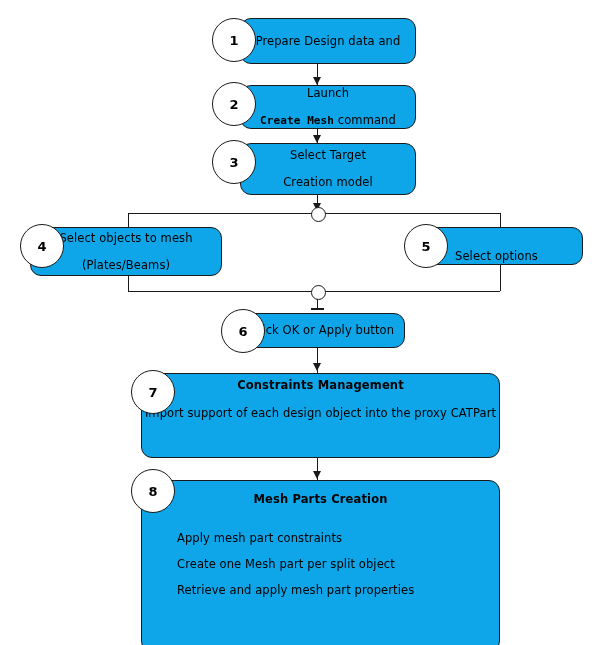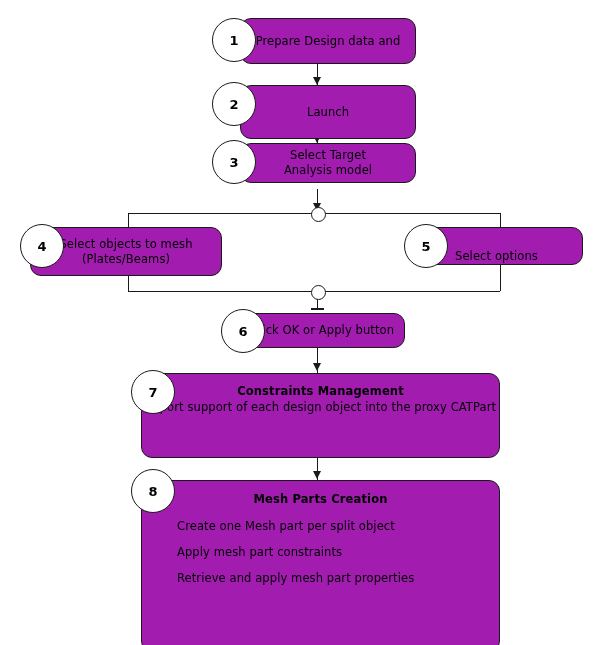--- a/index.html
+++ b/index.html
@@ -18,30 +18,31 @@
     height: 645px;
     background: #ffffff;
     overflow: hidden;
   }
   
   .node-box {
     position: absolute;
     box-sizing: border-box;
     border: 1px solid #1a1a1a;
     border-radius: 11px;
-    background: #a21caf;
+    background: #0ea5e9;
     display: flex;
     flex-direction: column;
     justify-content: center;
     align-items: center;
     text-align: center;
     font-size: 11.5px;
     line-height: 15px;
     letter-spacing: 0.1px;
     z-index: 3;
+    gap: 12px;
   }
   .node-box .line {
     display: block;
     white-space: nowrap;
   }
   .node-box .title {
     font-weight: bold;
     font-size: 11.5px;
     letter-spacing: 0.15px;
     margin-bottom: 1px;
@@ -123,33 +124,34 @@
   <div class="node-box" style="left:240px; top:18px; width:176px; height:46px;">
     <span class="line">Prepare Design data and</span>
   </div>
   <div class="step-circle" style="left:212px; top:18px;">
     <span>1</span>
   </div>
 
   <div class="v-line" style="left:317px; top:64px; height:21px;"></div>
   <div class="arrow-down" style="left:313px; top:77px;"></div>
 
-  <div class="node-box" style="left:240px; top:85px; width:176px; height:54px;">
+  <div class="node-box" style="left:240px; top:85px; width:176px; height:44px;">
     <span class="line">Launch</span>
+    <span class="line"><b style="font-family:'DejaVu Sans Mono',monospace;font-size:11px;">Create Mesh</b><span> command</span></span>
   </div>
   <div class="step-circle" style="left:212px; top:82px;">
     <span>2</span>
   </div>
 
   <div class="v-line" style="left:317px; top:123px; height:20px;"></div>
   <div class="arrow-down" style="left:313px; top:135px;"></div>
 
-  <div class="node-box" style="left:240px; top:143px; width:176px; height:40px;">
+  <div class="node-box" style="left:240px; top:143px; width:176px; height:52px;">
     <span class="line">Select Target</span>
-    <span class="line">Analysis model</span>
+    <span class="line">Creation model</span>
   </div>
   <div class="step-circle" style="left:212px; top:140px;">
     <span>3</span>
   </div>
 
   <div class="v-line" style="left:317px; top:189px; height:24px;"></div>
   <div class="arrow-down" style="left:313px; top:203px;"></div>
 
   <div class="h-line" style="left:128px; top:213px; width:372px;"></div>
   <div class="junction-dot" style="left:311px; top:207px;"></div>
@@ -179,36 +181,36 @@
   <div class="node-box" style="left:240px; top:313px; width:165px; height:35px;">
     <span class="line">Click OK or Apply button</span>
   </div>
   <div class="step-circle" style="left:221px; top:309px;">
     <span>6</span>
   </div>
 
   <div class="v-line" style="left:317px; top:348px; height:25px;"></div>
   <div class="arrow-down" style="left:313px; top:363px;"></div>
 
-  <div class="node-box" style="left:141px; top:373px; width:359px; height:85px; padding-top:10px; justify-content:flex-start;">
+  <div class="node-box" style="left:141px; top:373px; width:359px; height:85px; padding-top:4px; justify-content:flex-start;">
     <span class="title">Constraints Management</span>
     <span class="line">Import support of each design object into the proxy CATPart</span>
   </div>
   <div class="step-circle" style="left:131px; top:370px;">
     <span>7</span>
   </div>
 
   <div class="v-line" style="left:317px; top:458px; height:22px;"></div>
   <div class="arrow-down" style="left:313px; top:471px;"></div>
 
   <div class="node-box left-align-body" style="left:141px; top:480px; width:359px; height:172px; padding-top:11px;">
     <span class="title" style="align-self:center; margin-bottom:12px;">Mesh Parts Creation</span>
     <ul class="bullet-list" style="margin-left:35px;">
+      <li style="margin-bottom:11px;">Apply mesh part constraints</li>
       <li style="margin-bottom:11px;">Create one Mesh part per split object</li>
-      <li style="margin-bottom:11px;">Apply mesh part constraints</li>
       <li>Retrieve and apply mesh part properties</li>
     </ul>
   </div>
   <div class="step-circle" style="left:131px; top:469px;">
     <span>8</span>
   </div>
 
 </div>
 
 </body></html>

